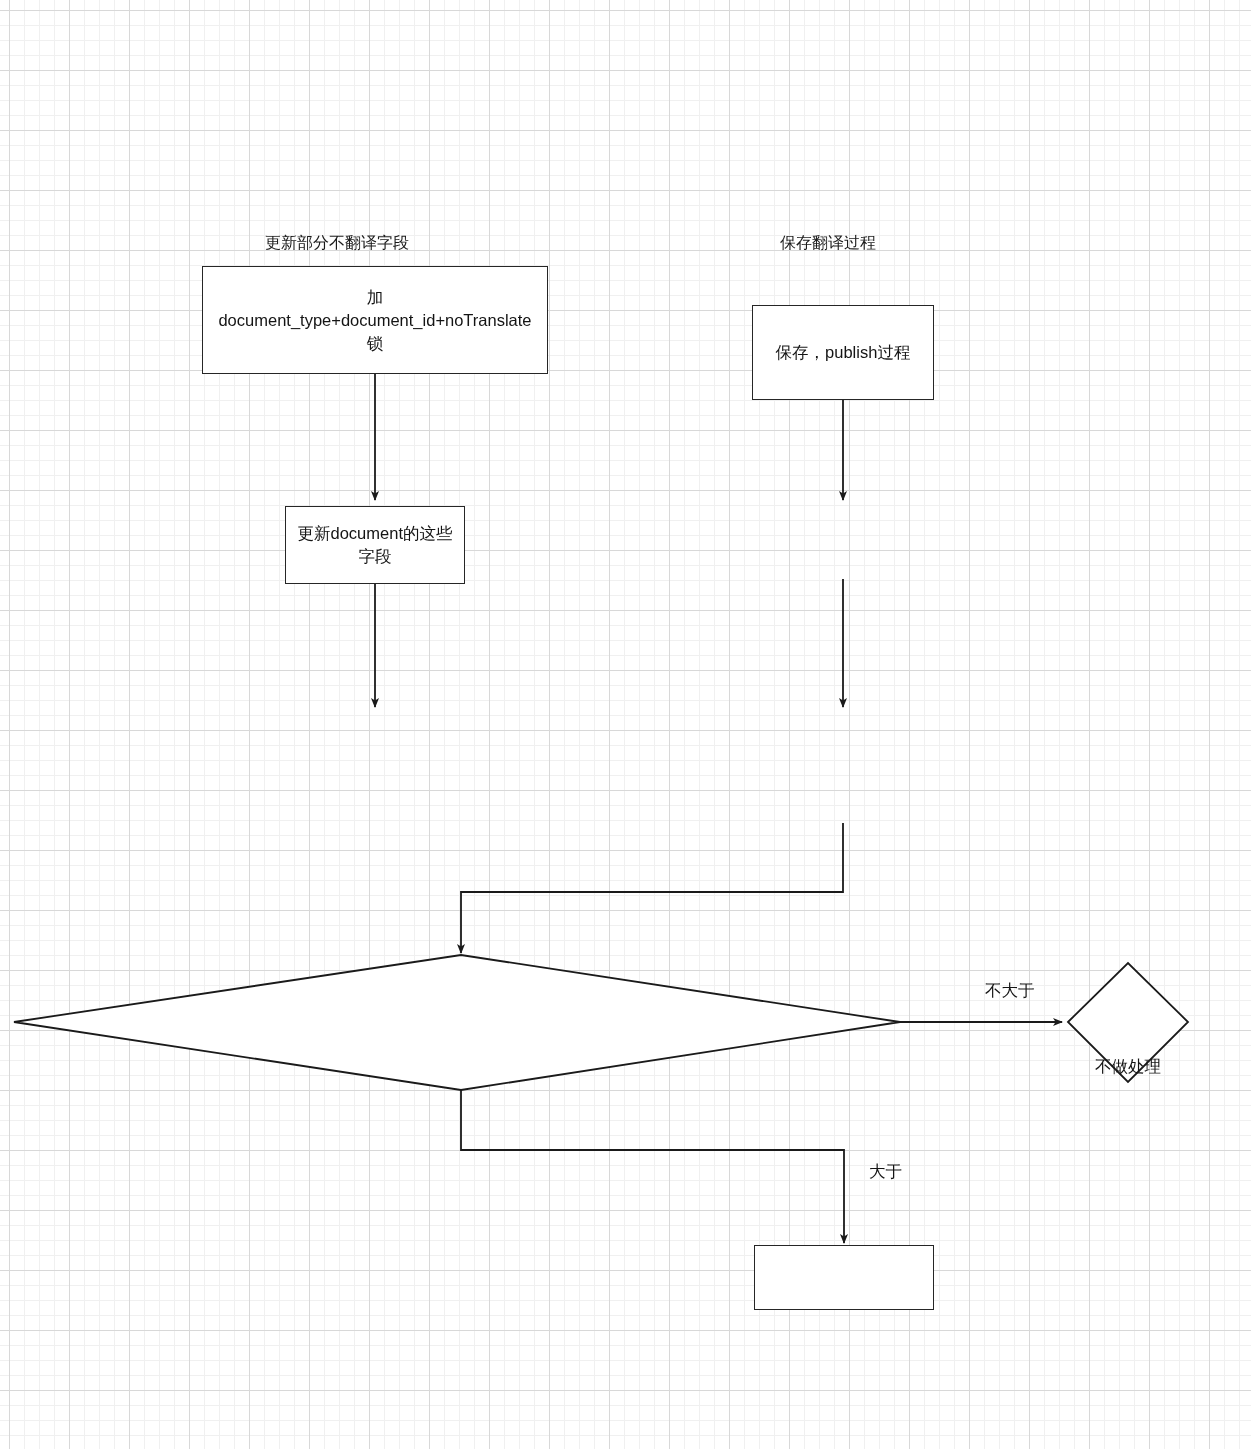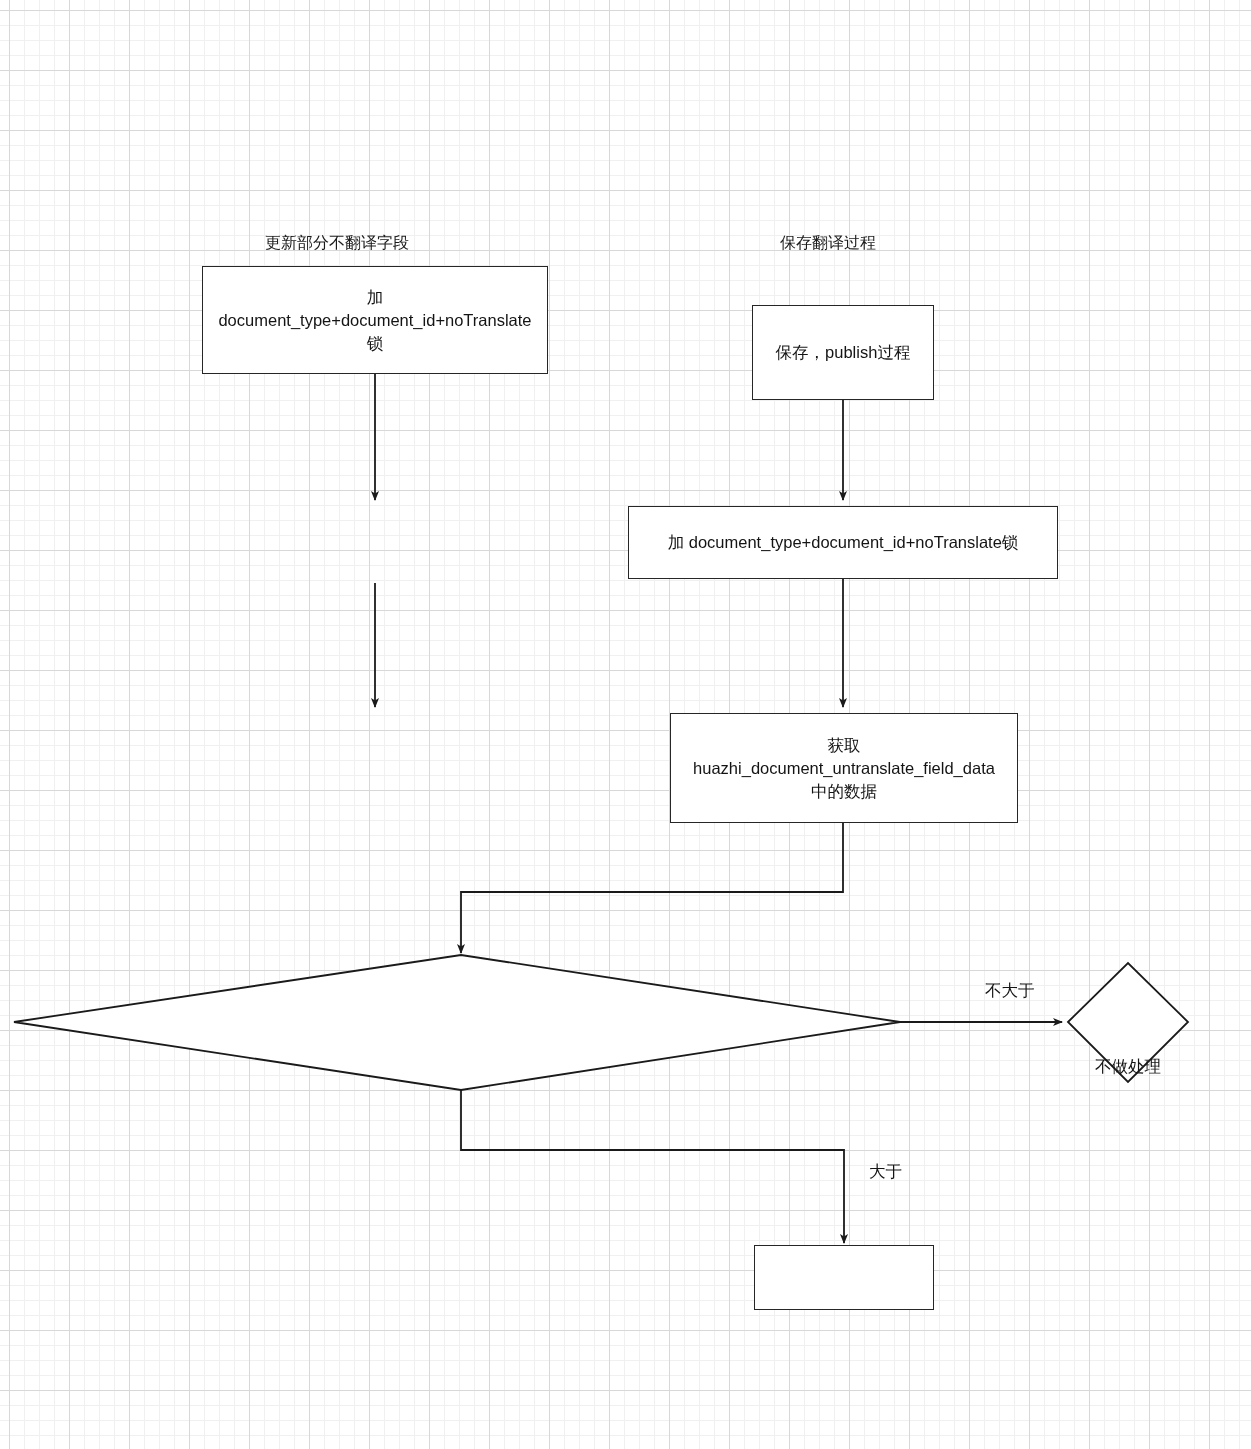--- a/index.html
+++ b/index.html
@@ -109,31 +109,27 @@
   <div class="node-box" style="left:202px; top:266px; width:346px; height:108px;">
     <div class="node-label" style="width:400px;">加
 document_type+document_id+noTranslate
 锁</div>
   </div>
 
   <div class="node-box" style="left:752px; top:265px; width:182px; height:95px;margin-top:40px;">
     <div class="node-label">保存，publish过程</div>
   </div>
 
-
-  <div class="node-box" style="left:628px; top:506px; width:430px; height:73px;">
-    <div class="node-label">加  document_type+document_id+noTranslate锁</div>
+  <div class="node-box" style="left:285px; top:506px; width:180px; height:78px;">
+    <div class="node-label">更新document的这些
+字段</div>
   </div>
 
 
-  <div class="node-box" style="left:670px; top:713px; width:348px; height:110px;">
-    <div class="node-label" style="width:360px;">获取
-huazhi_document_untranslate_field_data
-中的数据</div>
-  </div>
+
 
 
   <div class="diamond-text" style="left:1078px; top:1011px; width:100px;margin-top:44px;">不做处理</div>
 
   <div class="node-box" style="left:754px; top:1245px; width:180px; height:65px;">
     <div class="node-label"></div>
   </div>
 
   <div class="edge-label" style="left:937px; top:979px;margin-left:48px;">不大于</div>
 

